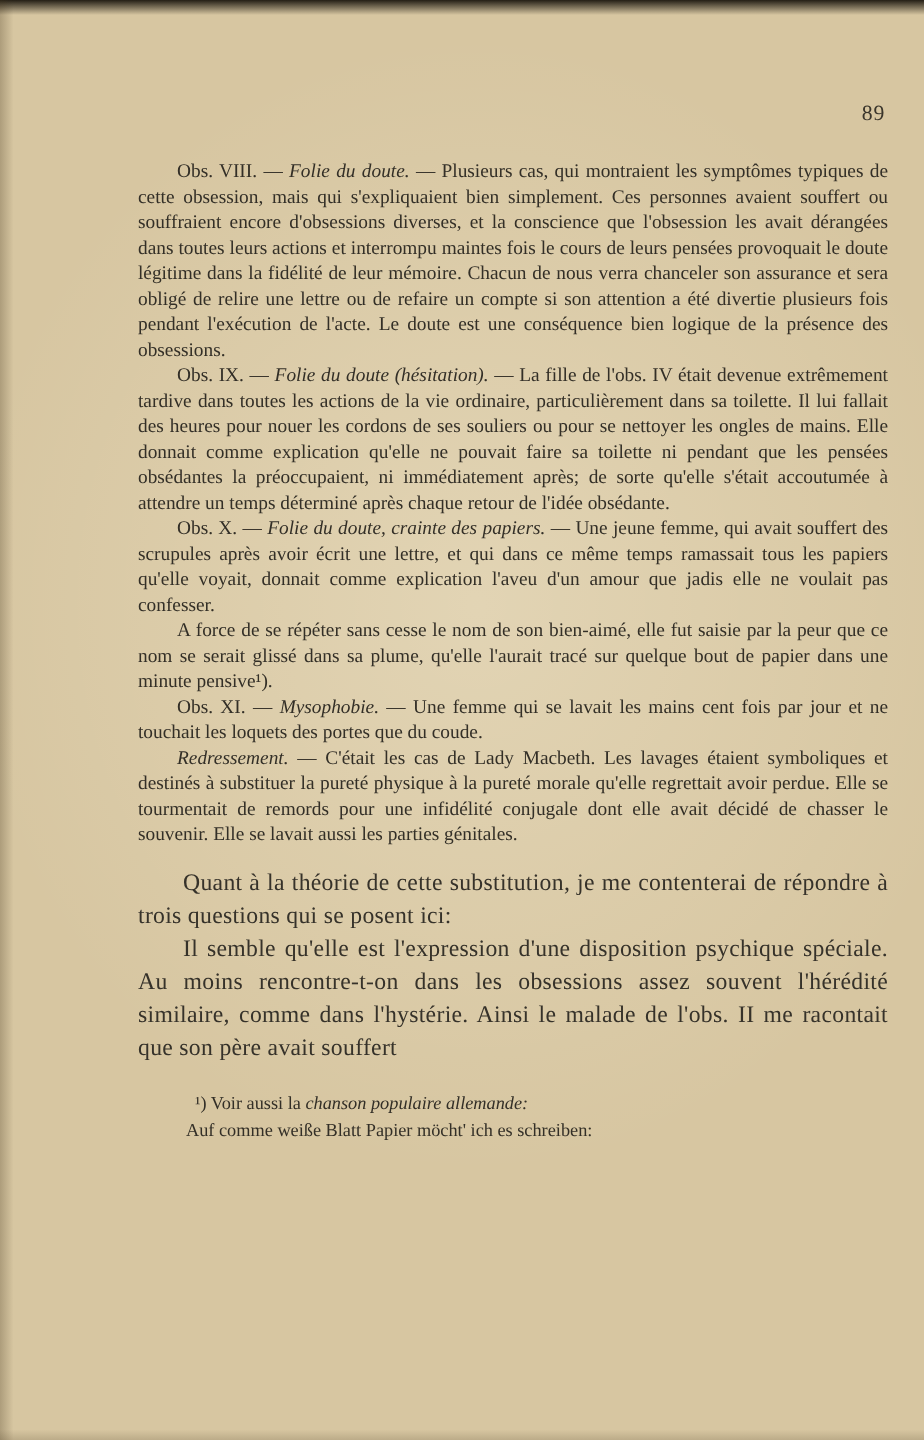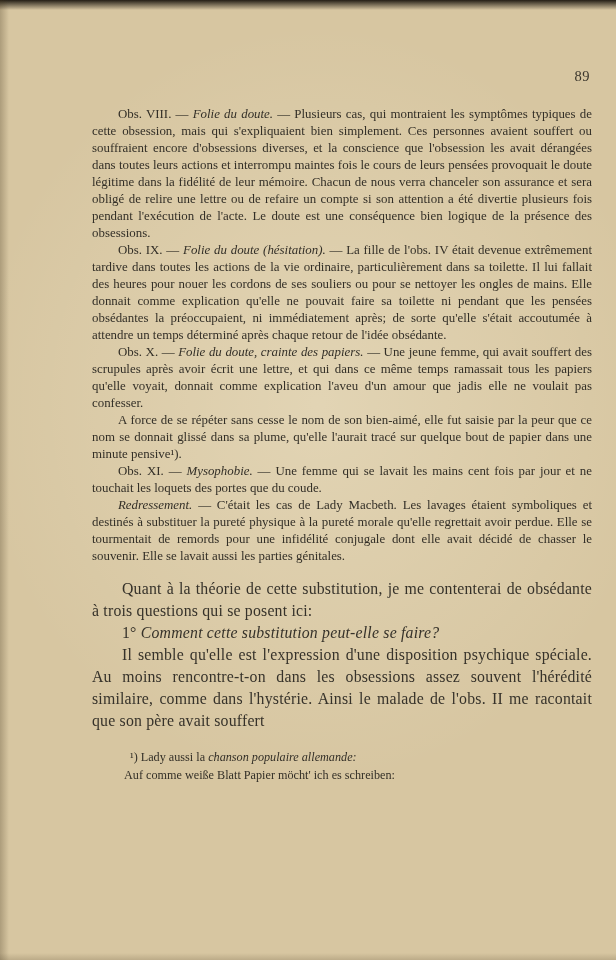--- a/index.html
+++ b/index.html
@@ -96,32 +96,31 @@
 
   <div class="content">
 
     <section class="small-text">
       <p><span>Obs. VIII. — </span><span class="italic">Folie du doute.</span><span> — Plusieurs cas, qui montraient les symptômes typiques de cette obsession, mais qui s'expliquaient bien simplement. Ces personnes avaient souffert ou souffraient encore d'obsessions diverses, et la conscience que l'obsession les avait dérangées dans toutes leurs actions et interrompu maintes fois le cours de leurs pensées provoquait le doute légitime dans la fidélité de leur mémoire. Chacun de nous verra chanceler son assurance et sera obligé de relire une lettre ou de refaire un compte si son attention a été divertie plusieurs fois pendant l'exécution de l'acte. Le doute est une conséquence bien logique de la présence des obsessions.</span></p>
 
       <p><span>Obs. IX. — </span><span class="italic">Folie du doute (hésitation).</span><span> — La fille de l'obs. IV était devenue extrêmement tardive dans toutes les actions de la vie ordinaire, particulièrement dans sa toilette. Il lui fallait des heures pour nouer les cordons de ses souliers ou pour se nettoyer les ongles de mains. Elle donnait comme explication qu'elle ne pouvait faire sa toilette ni pendant que les pensées obsédantes la préoccupaient, ni immédiatement après; de sorte qu'elle s'était accoutumée à attendre un temps déterminé après chaque retour de l'idée obsédante.</span></p>
 
       <p><span>Obs. X. — </span><span class="italic">Folie du doute, crainte des papiers.</span><span> — Une jeune femme, qui avait souffert des scrupules après avoir écrit une lettre, et qui dans ce même temps ramassait tous les papiers qu'elle voyait, donnait comme explication l'aveu d'un amour que jadis elle ne voulait pas confesser.</span></p>
 
-      <p>A force de se répéter sans cesse le nom de son bien-aimé, elle fut saisie par la peur que ce nom se donnait glissé dans sa plume, qu'elle l'aurait tracé sur quelque bout de papier dans une minute pensive¹).</p>
+      <p>A force de se répéter sans cesse le nom de son bien-aimé, elle fut saisie par la peur que ce nom se serait glissé dans sa plume, qu'elle l'aurait tracé sur quelque bout de papier dans une minute pensive¹).</p>
 
       <p><span>Obs. XI. — </span><span class="italic">Mysophobie.</span><span> — Une femme qui se lavait les mains cent fois par jour et ne touchait les loquets des portes que du coude.</span></p>
 
       <p><span class="italic">Redressement.</span><span> — C'était les cas de Lady Macbeth. Les lavages étaient symboliques et destinés à substituer la pureté physique à la pureté morale qu'elle regrettait avoir perdue. Elle se tourmentait de remords pour une infidélité conjugale dont elle avait décidé de chasser le souvenir. Elle se lavait aussi les parties génitales.</span></p>
     </section>
 
     <section class="main-text">
-      <p>Quant à la théorie de cette substitution, je me contenterai de obsédante à trois questions qui se posent ici:</p>
-      <p><span>1° </span><span class="italic">Comment cette substitution peut-elle se faire?</span></p>
+      <p>Quant à la théorie de cette substitution, je me contenterai de répondre à trois questions qui se posent ici:</p>
       <p>Il semble qu'elle est l'expression d'une disposition psychique spéciale. Au moins rencontre-t-on dans les obsessions assez souvent l'hérédité similaire, comme dans l'hystérie. Ainsi le malade de l'obs. II me racontait que son père avait souffert</p>
     </section>
 
     <section class="footnote">
-      <div class="footnote-first-line"><span>¹) </span><span>Lady aussi la </span><span class="italic">chanson populaire allemande:</span></div>
+      <div class="footnote-first-line"><span>¹) </span><span>Voir aussi la </span><span class="italic">chanson populaire allemande:</span></div>
       <div>Auf comme weiße Blatt Papier möcht' ich es schreiben:</div>
     </section>
 
   </div>
 </div>
 
 </body></html>

